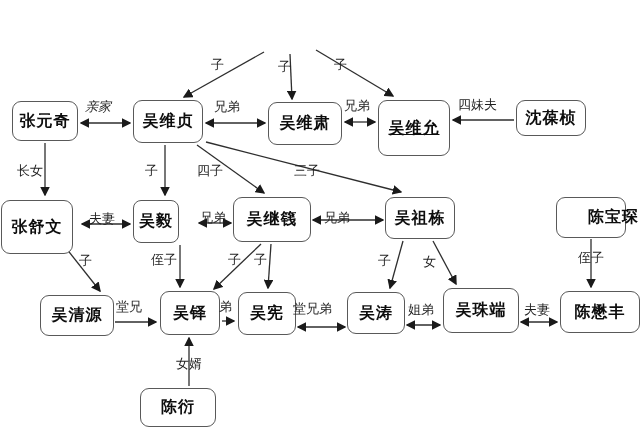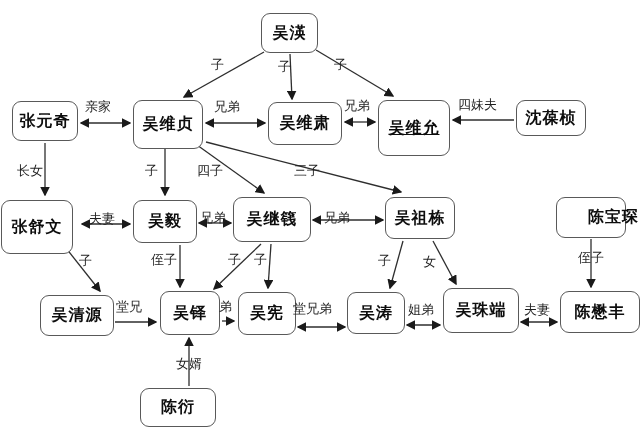--- a/index.html
+++ b/index.html
@@ -55,21 +55,21 @@
       <line x1="115" y1="322" x2="156" y2="322" class="edge" marker-end="url(#arw)"></line>
       <line x1="222" y1="321" x2="234" y2="321" class="edge" marker-end="url(#arw)"></line>
       <line x1="298" y1="327" x2="345" y2="327" class="edge" marker-end="url(#arw)" marker-start="url(#arw)"></line>
       <line x1="407" y1="325" x2="440" y2="325" class="edge" marker-end="url(#arw)" marker-start="url(#arw)"></line>
       <line x1="521" y1="322" x2="557" y2="322" class="edge" marker-end="url(#arw)" marker-start="url(#arw)"></line>
       <line x1="189" y1="386" x2="189" y2="338" class="edge" marker-end="url(#arw)"></line>
     </svg>
 <span class="elabel" style="left: 211px; top: 57px;">子</span>
     <span class="elabel" style="left: 278px; top: 59px;">子</span>
     <span class="elabel" style="left: 334px; top: 57px;">子</span>
-    <span class="elabel" style="left: 85px; top: 99px;">亲家</span>
+    <span class="elabel" style="left: 85px; top: 99px; font-style: italic;">亲家</span>
     <span class="elabel" style="left: 214px; top: 99px;">兄弟</span>
     <span class="elabel" style="left: 344px; top: 98px;">兄弟</span>
     <span class="elabel" style="left: 458px; top: 97px;">四妹夫</span>
     <span class="elabel" style="left: 17px; top: 163px;">长女</span>
     <span class="elabel" style="left: 145px; top: 163px;">子</span>
     <span class="elabel" style="left: 197px; top: 163px;">四子</span>
     <span class="elabel" style="left: 294px; top: 163px; text-align: center;">三子</span>
     <span class="elabel" style="left: 89px; top: 211px;">夫妻</span>
     <span class="elabel" style="left: 200px; top: 210px;">兄弟</span>
     <span class="elabel" style="left: 324px; top: 210px;">兄弟</span>
@@ -79,28 +79,27 @@
     <span class="elabel" style="left: 254px; top: 252px;">子</span>
     <span class="elabel" style="left: 378px; top: 253px;">子</span>
     <span class="elabel" style="left: 423px; top: 254px;">女</span>
     <span class="elabel" style="left: 578px; top: 250px;">侄子</span>
     <span class="elabel" style="left: 116px; top: 299px;">堂兄</span>
     <span class="elabel" style="left: 219px; top: 299px;">弟</span>
     <span class="elabel" style="left: 293px; top: 301px;">堂兄弟</span>
     <span class="elabel" style="left: 408px; top: 302px;">姐弟</span>
     <span class="elabel" style="left: 524px; top: 302px;">夫妻</span>
     <span class="elabel" style="left: 176px; top: 356px;">女婿</span>
-    <div class="node" style="left: 261px; top: 13px; width: 57px; height: 40px;">吴渶</div>
     <div class="node" style="left: 12px; top: 101px; width: 66px; height: 40px;">张元奇</div>
-    <div class="node" style="left: 133px; top: 100px; width: 70px; height: 49px;">吴维贞</div>
+    <div class="node" style="left: 133px; top: 100px; width: 70px; height: 43px;">吴维贞</div>
     <div class="node" style="left: 268px; top: 102px; width: 74px; height: 43px;">吴维肃</div>
     <div class="node" style="left: 378px; top: 100px; width: 72px; height: 56px; text-decoration: underline;">吴维允</div>
     <div class="node" style="left: 516px; top: 100px; width: 70px; height: 36px;">沈葆桢</div>
     <div class="node" style="left: 1px; top: 200px; width: 72px; height: 54px; font-family: Liberation Serif, serif;">张舒文</div>
-    <div class="node" style="left: 133px; top: 200px; width: 64px; height: 43px;">吴毅</div>
+    <div class="node" style="left: 133px; top: 200px; width: 46px; height: 43px; border-radius: 8px;">吴毅</div>
     <div class="node" style="left: 233px; top: 197px; width: 78px; height: 45px;">吴继篯</div>
     <div class="node" style="left: 385px; top: 197px; width: 70px; height: 42px;">吴祖栋</div>
     <div class="node" style="left: 556px; top: 197px; width: 70px; height: 41px; padding-left: 45px;">陈宝琛</div>
     <div class="node" style="left: 40px; top: 295px; width: 74px; height: 41px;">吴清源</div>
     <div class="node" style="left: 160px; top: 291px; width: 60px; height: 44px;">吴铎</div>
     <div class="node" style="left: 238px; top: 292px; width: 58px; height: 43px;">吴宪</div>
     <div class="node" style="left: 347px; top: 292px; width: 58px; height: 42px;">吴涛</div>
     <div class="node" style="left: 443px; top: 288px; width: 76px; height: 45px;">吴珠端</div>
     <div class="node" style="left: 560px; top: 291px; width: 80px; height: 42px; text-align: center;">陈懋丰</div>
     <div class="node" style="left: 140px; top: 388px; width: 76px; height: 39px; text-align: center;">陈衍</div>

